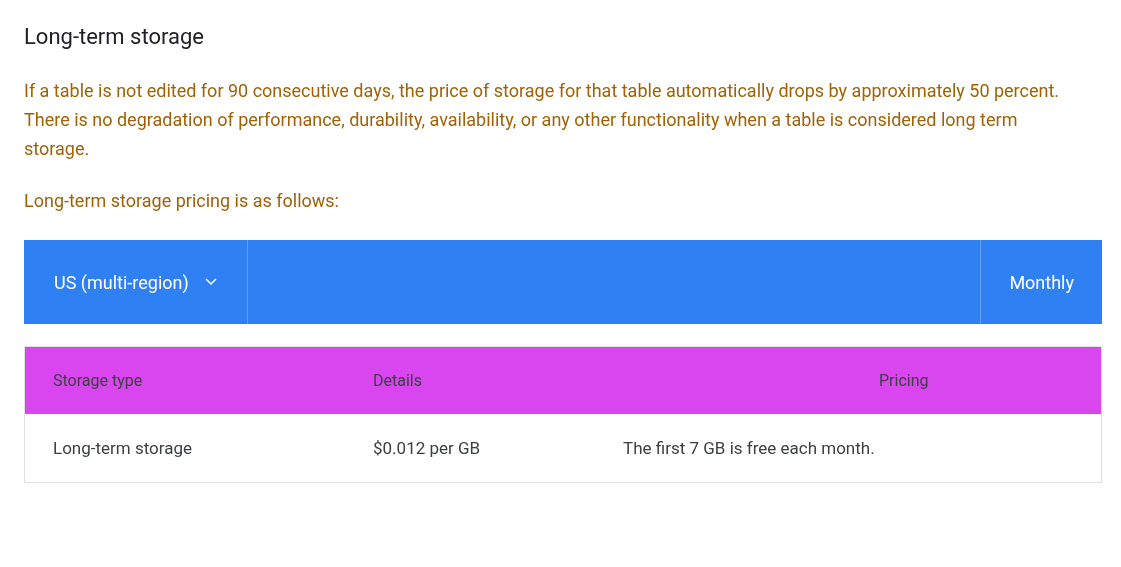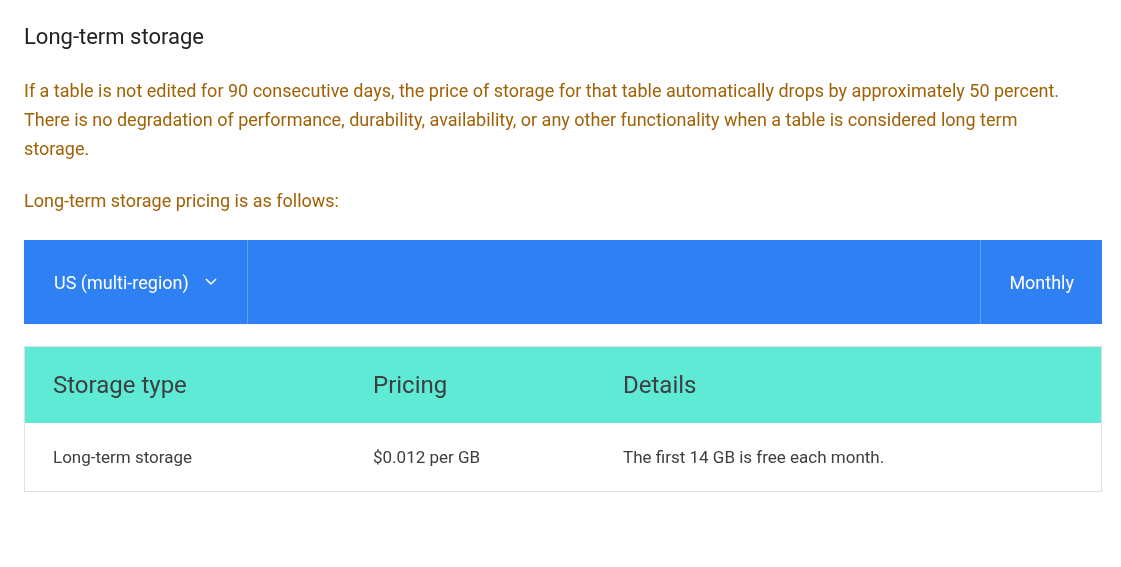--- a/index.html
+++ b/index.html
@@ -61,23 +61,23 @@
       font-size: 18px;
       cursor: pointer;
     }
     .pricing-table {
       width: 1078px;
       border: 1px solid #e0e0e0;
       border-collapse: collapse;
     }
     .pricing-header {
       display: flex;
-      background: #5eead4;
+      background: #d946ef;
       color: #3c4043;
-      font-size: 24px;
+      font-size: 16px;
     }
     .pricing-row {
       display: flex;
       background: #ffffff;
       color: #3c4043;
       font-size: 17px;
     }
     .cell {
       padding: 24px 28px;
     }
@@ -105,21 +105,21 @@
   </div>
   <div class="region-spacer"></div>
   <div class="billing-toggle">
     <span>Monthly</span>
   </div>
 </div>
 
 <div class="pricing-table">
   <div class="pricing-header">
     <div class="cell col1">Storage type</div>
+    <div class="cell col3">Details</div>
     <div class="cell col2">Pricing</div>
-    <div class="cell col3">Details</div>
   </div>
   <div class="pricing-row">
     <div class="cell col1">Long-term storage</div>
     <div class="cell col2">$0.012 per GB</div>
-    <div class="cell col3">The first 14 GB is free each month.</div>
+    <div class="cell col3">The first 7 GB is free each month.</div>
   </div>
 </div>
 
 </body></html>

